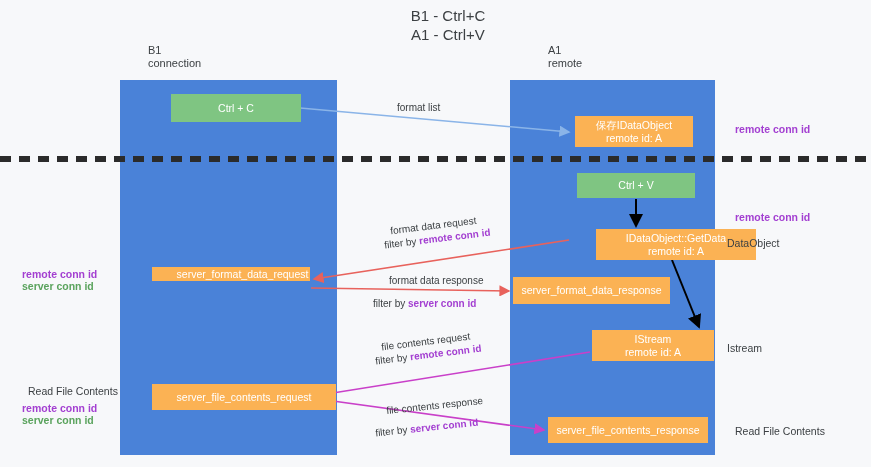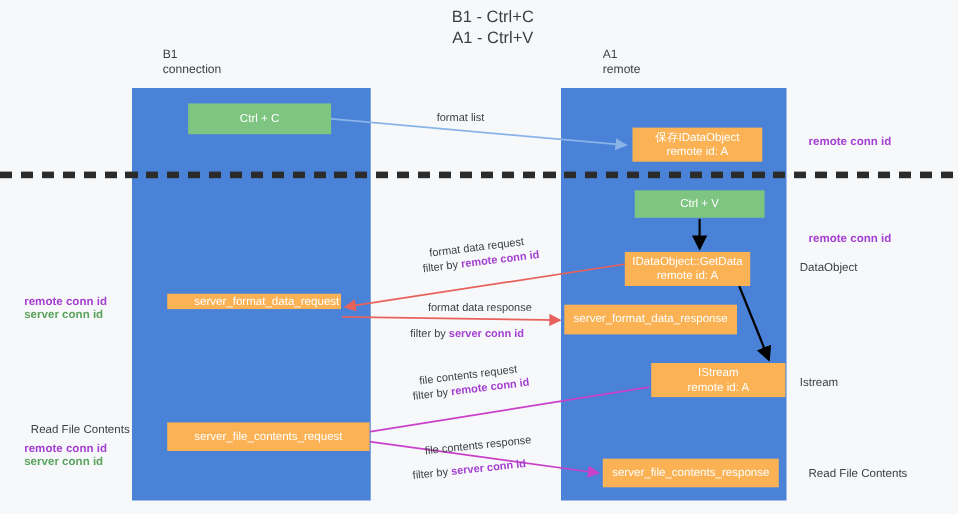--- a/index.html
+++ b/index.html
@@ -39,21 +39,21 @@
     color:#ffffff;font-size:10.5px;line-height:12.5px;
     text-align:center;box-sizing:border-box;padding:2px 4px;
   }
   .box .l2{display:block;}
   .green{background:#7fc582;}
   .orange{background:#fbb254;}
 
   #box-ctrlc      {left:159px;top:94px;width:130px;height:28px;margin-left:12px;}
   #box-save-ido   {left:575px;top:116px;width:118px;height:31px;}
   #box-ctrlv      {left:577px;top:173px;width:118px;height:25px;}
-  #box-getdata    {left:568px;top:229px;width:114px;height:31px;}
+  #box-getdata    {left:596px;top:229px;width:160px;height:31px;}
   #box-srv-fdreq  {left:152px;top:267px;width:158px;height:14px;padding-left:27px;}
   #box-srv-fdres  {left:513px;top:277px;width:157px;height:27px;}
   #box-istream    {left:592px;top:330px;width:122px;height:31px;}
   #box-srv-fcreq  {left:152px;top:384px;width:184px;height:26px;}
   #box-srv-fcres  {left:548px;top:417px;width:160px;height:26px;}
 
   
   #divider{
     position:absolute;left:0;top:156px;width:871px;height:6px;
     background:repeating-linear-gradient(to right,

